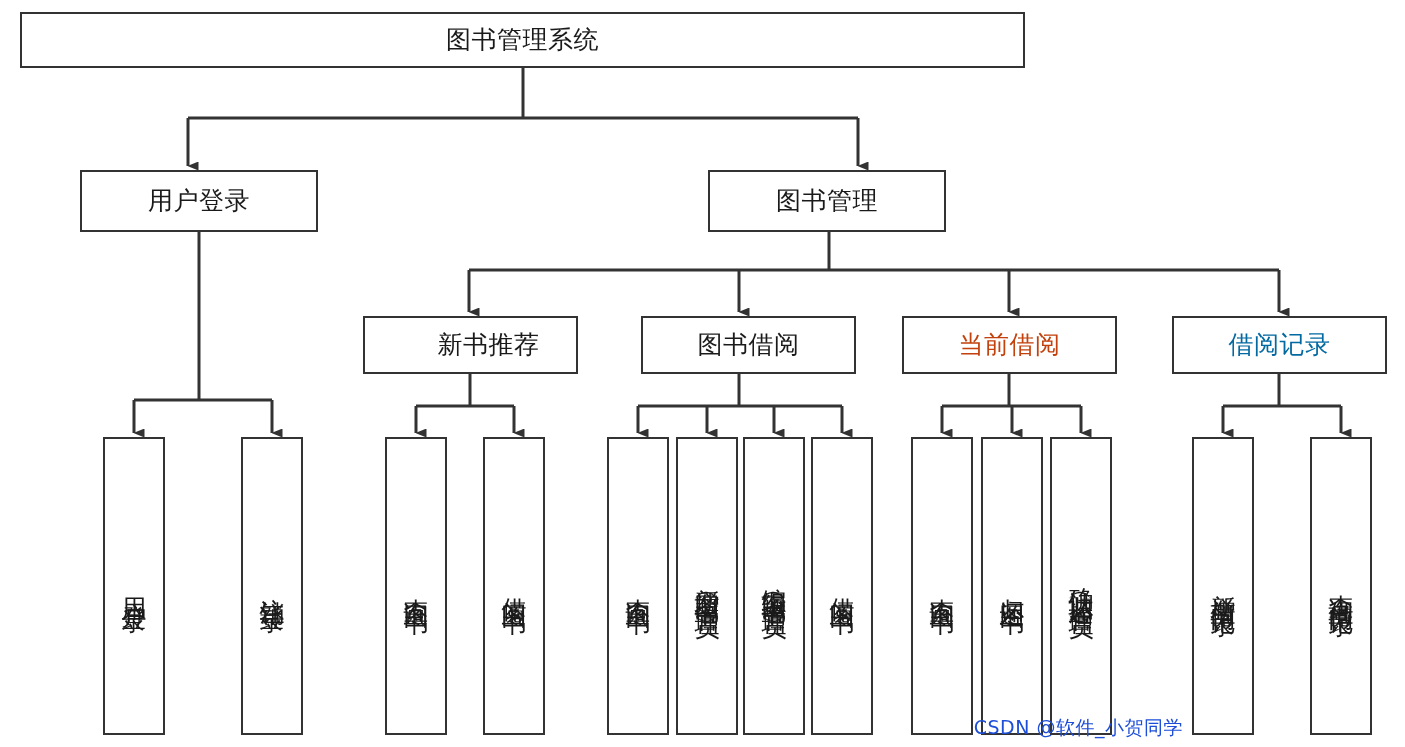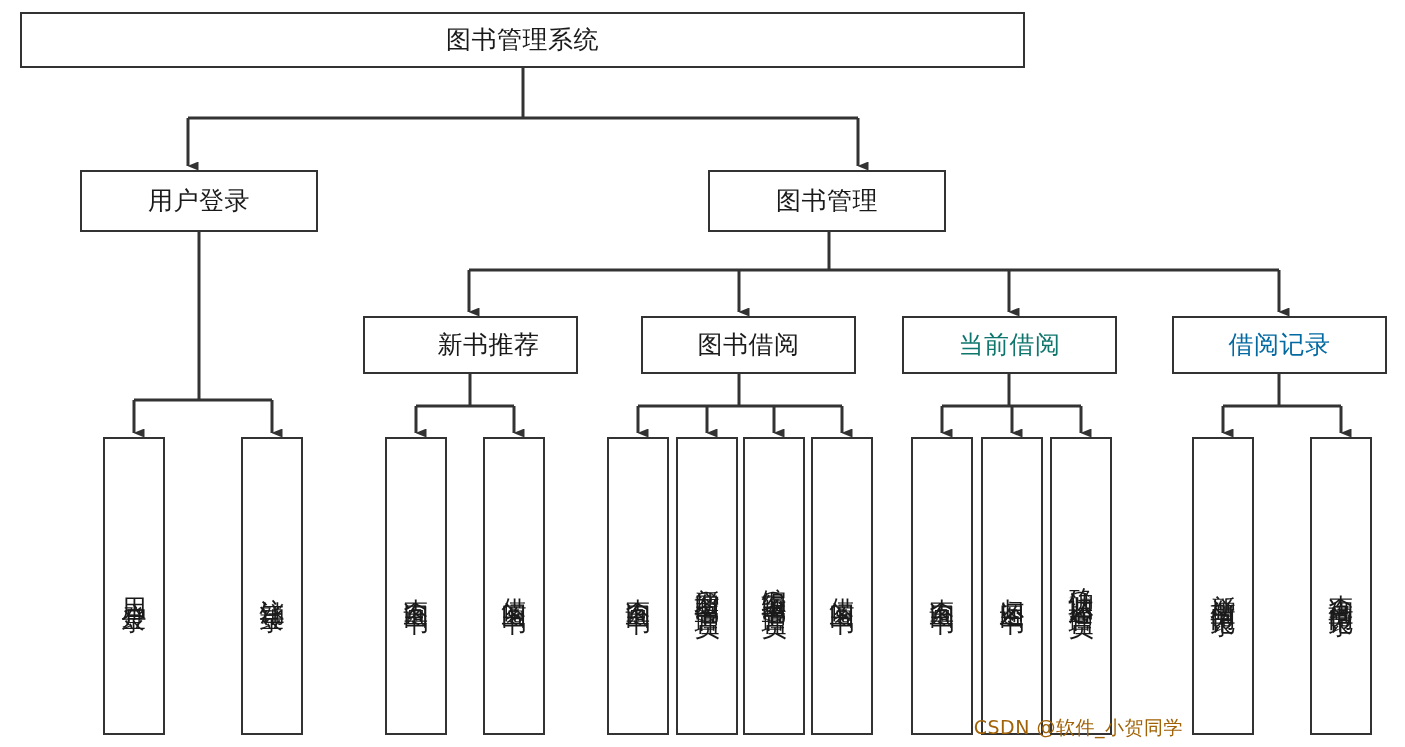--- a/index.html
+++ b/index.html
@@ -130,21 +130,21 @@
     <span class="label" style="color: rgb(26, 26, 26);">图书管理</span>
   </div>
 
   <div class="node horizontal" style="left: 363px; top: 316px; width: 215px; height: 58px; border-color: rgb(51, 51, 51); background: rgb(255, 255, 255); padding-left: 36px;">
     <span class="label" style="color: rgb(26, 26, 26);">新书推荐</span>
   </div>
   <div class="node horizontal" style="left: 629px; top: 316px; width: 215px; height: 58px; border-color: rgb(51, 51, 51); background: rgb(255, 255, 255); margin-left: 12px;">
     <span class="label" style="color: rgb(26, 26, 26);">图书借阅</span>
   </div>
   <div class="node horizontal" style="left: 902px; top: 316px; width: 215px; height: 58px; border-color: rgb(51, 51, 51); background: rgb(255, 255, 255);">
-    <span class="label" style="color: #0f766e;">当前借阅</span>
+    <span class="label" style="color: #c2410c;">当前借阅</span>
   </div>
   <div class="node horizontal" style="left: 1172px; top: 316px; width: 215px; height: 58px; border-color: rgb(51, 51, 51); background: rgb(255, 255, 255);">
     <span class="label" style="color: #0369a1;">借阅记录</span>
   </div>
 
   <div class="node vertical" style="left: 103px; top: 437px; width: 62px; height: 298px; border-color: rgb(51, 51, 51); background: rgb(255, 255, 255);">
     <span class="label" style="color: rgb(26, 26, 26);">用户登录</span>
   </div>
   <div class="node vertical" style="left: 241px; top: 437px; width: 62px; height: 298px; border-color: rgb(51, 51, 51); background: rgb(255, 255, 255);">
     <span class="label" style="color: rgb(26, 26, 26);">注销登录</span>
@@ -176,15 +176,15 @@
   <div class="node vertical" style="left: 1050px; top: 437px; width: 62px; height: 298px; border-color: rgb(51, 51, 51); background: rgb(255, 255, 255);">
     <span class="label" style="color: rgb(26, 26, 26);">确认归还（管理员）</span>
   </div>
   <div class="node vertical" style="left: 1192px; top: 437px; width: 62px; height: 298px; border-color: rgb(51, 51, 51); background: rgb(255, 255, 255);">
     <span class="label" style="color: rgb(26, 26, 26);">新增借阅记录</span>
   </div>
   <div class="node vertical" style="left: 1310px; top: 437px; width: 62px; height: 298px; border-color: rgb(51, 51, 51); background: rgb(255, 255, 255);">
     <span class="label" style="color: rgb(26, 26, 26);">查询借阅记录</span>
   </div>
 
-  <div class="watermark" style="color: #a16207;">CSDN @软件_小贺同学</div>
+  <div class="watermark" style="color: #1d4ed8;">CSDN @软件_小贺同学</div>
 
 </div>
 
 </body></html>

